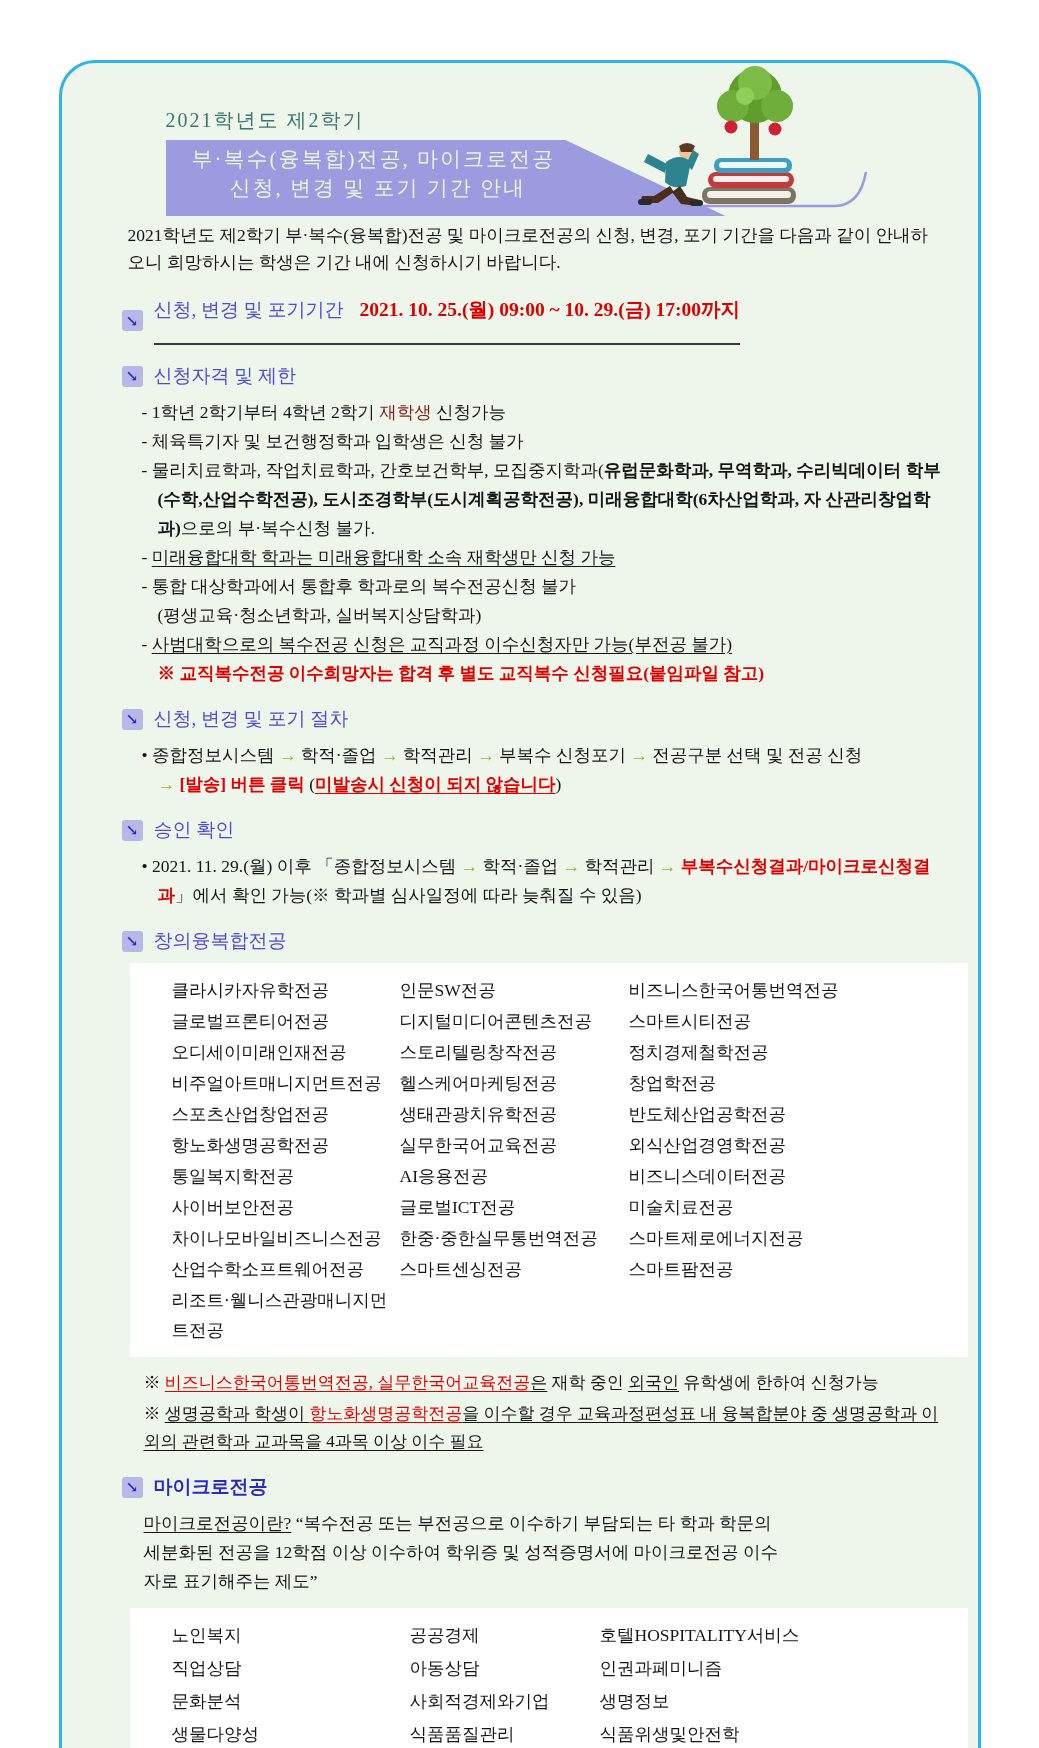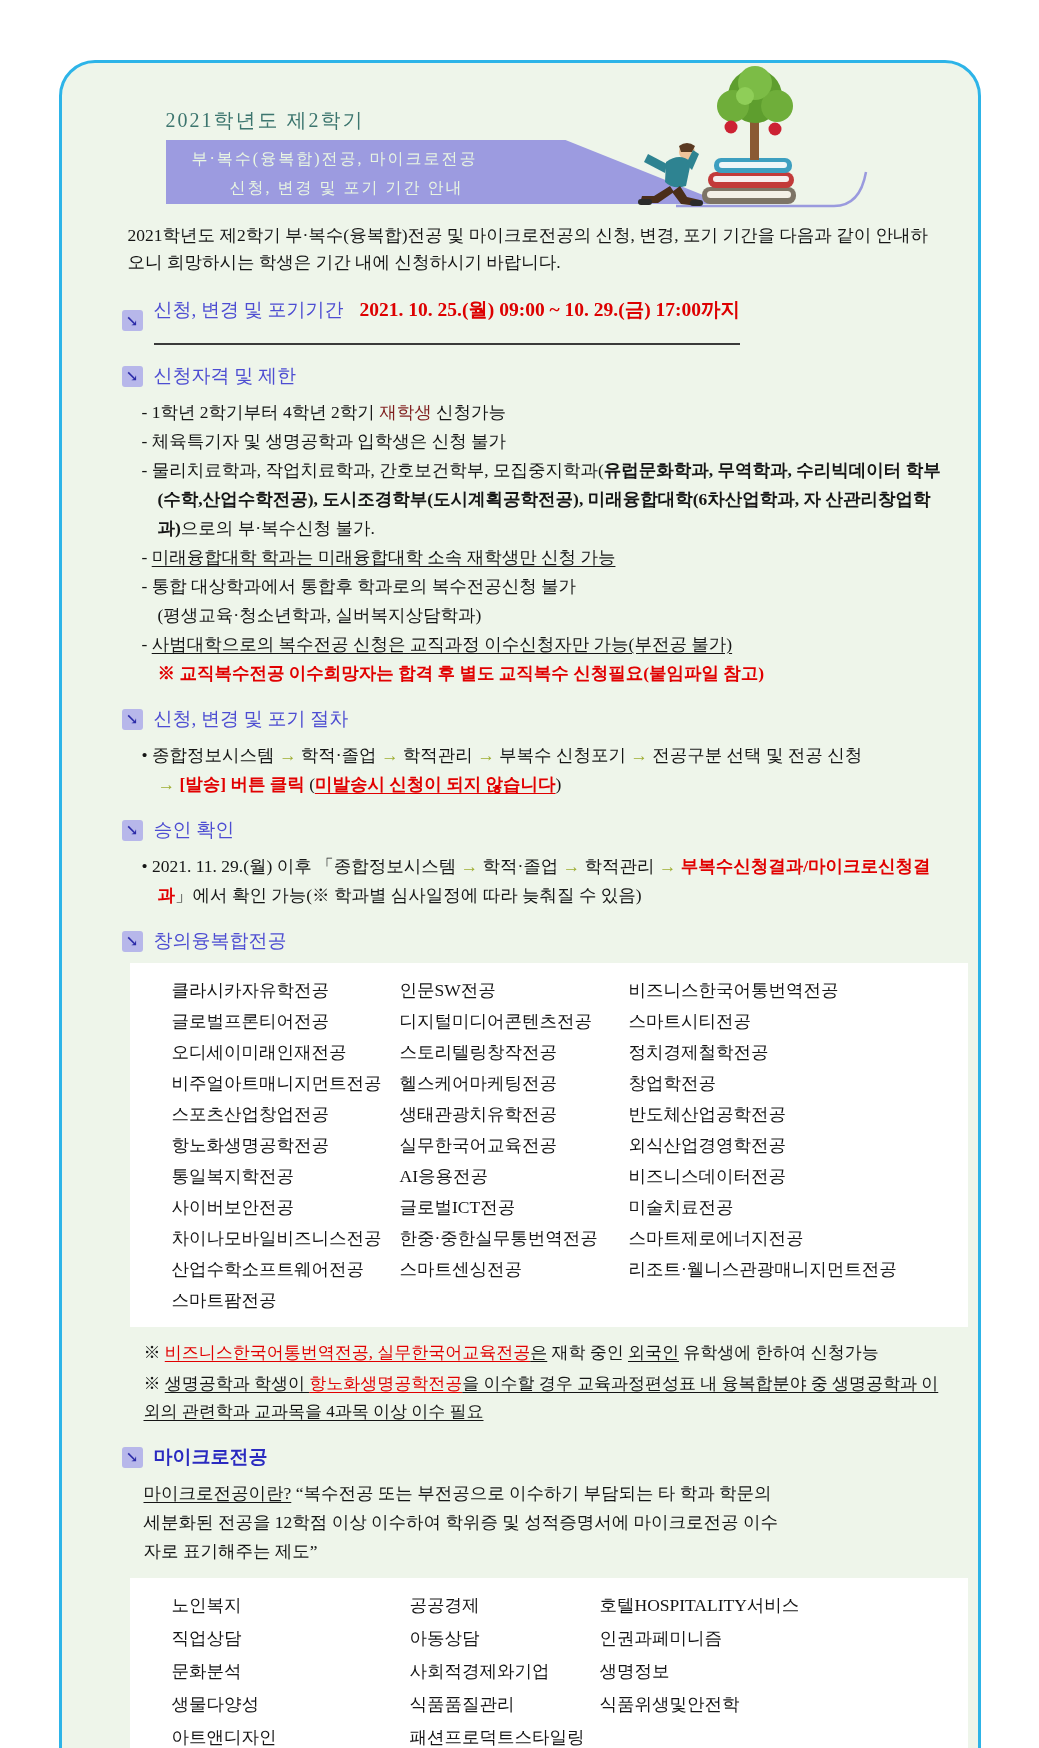--- a/index.html
+++ b/index.html
@@ -1,21 +1,21 @@
 <!DOCTYPE html>
 <html><head>
 <meta charset="utf-8">
 <style>
   html,body{margin:0;padding:0;background:#ffffff;}
   body{font-family:"Liberation Serif","DejaVu Serif",serif;color:#151515;}
   .card{width:922px;min-height:1622px;margin:60px auto;background:#eef5ea;border:3px solid #2db4e8;border-radius:36px;padding:42px 46px 30px 46px;box-sizing:border-box;position:relative;}
   
   .term{margin:2px 0 6px 58px;font-size:20px;color:#3c756e;letter-spacing:2px;}
   .banner-wrap{position:relative;margin-left:58px;height:66px;margin-bottom:16px;}
-  .banner{width:560px;height:64px;background:#9c9be0;clip-path:polygon(0 0,400px 0,560px 100%,0 100%);color:#e9f6e2;font-size:16px;letter-spacing:2px;padding-top:4px;box-sizing:border-box;}
+  .banner{width:560px;height:76px;background:#9c9be0;clip-path:polygon(0 0,400px 0,560px 100%,0 100%);color:#e9f6e2;font-size:21px;letter-spacing:2px;padding-top:4px;box-sizing:border-box;}
   .banner .l1{margin-left:26px;line-height:30px;}
   .banner .l2{margin-left:64px;line-height:28px;}
   .header-art{position:absolute;left:296px;top:-74px;width:430px;height:158px;pointer-events:none;}
   
   .intro{margin:0 0 20px 20px;width:814px;line-height:27px;font-size:17.5px;}
   .sec-head{display:flex;align-items:center;gap:11px;margin:18px 0 9px 14px;font-size:19px;color:#4d4dd2;}
   .arr-icon{width:21px;height:21px;flex:none;background:#b7b7ea;color:#2b2ba8;font-weight:bold;display:inline-flex;align-items:center;justify-content:center;border-radius:3px;font-size:15px;}
   .uline{border-bottom:2px solid #3a3a3a;padding-bottom:20px;}
   .period-label{color:#4d4dd2;}
   .period-value{color:#dd0000;font-weight:bold;margin-left:16px;font-size:19.5px;}
@@ -93,21 +93,21 @@
     <span class="arr-icon">↘</span>
     <span class="uline"><span class="period-label">신청, 변경 및 포기기간</span><span class="period-value">2021. 10. 25.(월) 09:00 ~ 10. 29.(금) 17:00까지</span></span>
   </div>
 
   <div class="sec-head">
     <span class="arr-icon">↘</span>
     <span class="sec-title">신청자격 및 제한</span>
   </div>
   <div class="el-list">
       <div class="el-item"><span>- 1학년 2학기부터 4학년 2학기 </span><span class="sg-red">재학생</span><span> 신청가능</span></div>
-      <div class="el-item"><span>- 체육특기자 및 생명공학과 입학생은 신청 불가</span></div>
+      <div class="el-item"><span>- 체육특기자 및 보건행정학과 입학생은 신청 불가</span></div>
       <div class="el-item"><span>- 물리치료학과, 작업치료학과, 간호보건학부, 모집중지학과(</span><span class="sg-b">유럽문화학과, 무역학과, 수리빅데이터 학부(수학,산업수학전공), 도시조경학부(도시계획공학전공), 미래융합대학(6차산업학과, 자 산관리창업학과)</span><span>으로의 부·복수신청 불가.</span></div>
       <div class="el-item"><span>- </span><span class="sg-u">미래융합대학 학과는 미래융합대학 소속 재학생만 신청 가능</span></div>
       <div class="el-item"><span>- 통합 대상학과에서 통합후 학과로의 복수전공신청 불가</span></div>
       <div class="el-sub"><span>(평생교육·청소년학과, 실버복지상담학과)</span></div>
       <div class="el-item"><span>- </span><span class="sg-u">사범대학으로의 복수전공 신청은 교직과정 이수신청자만 가능(부전공 불가)</span></div>
       <div class="el-sub"><span class="sg-redb">※ 교직복수전공 이수희망자는 합격 후 별도 교직복수 신청필요(붙임파일 참고)</span></div>
     </div>
 
   <div class="sec-head">
     <span class="arr-icon">↘</span>
@@ -149,22 +149,22 @@
         <div>AI응용전공</div>
         <div>비즈니스데이터전공</div>
         <div>사이버보안전공</div>
         <div>글로벌ICT전공</div>
         <div>미술치료전공</div>
         <div>차이나모바일비즈니스전공</div>
         <div>한중·중한실무통번역전공</div>
         <div>스마트제로에너지전공</div>
         <div>산업수학소프트웨어전공</div>
         <div>스마트센싱전공</div>
+        <div>스마트팜전공</div>
         <div>리조트·웰니스관광매니지먼트전공</div>
-        <div>스마트팜전공</div>
       </div>
   </div>
   <div class="notes">
       <div class="note-line"><span>※ </span><span class="sg-redu">비즈니스한국어통번역전공, 실무한국어교육전공</span><span class="sg-u">은</span><span> 재학 중인 </span><span class="sg-u">외국인</span><span> 유학생에 한하여 신청가능</span></div>
       <div class="note-line"><span>※ </span><span class="sg-u">생명공학과 학생이 </span><span class="sg-redu">항노화생명공학전공</span><span class="sg-u">을 이수할 경우 교육과정편성표 내 융복합분야 중 생명공학과 이외의 관련학과 교과목을 4과목 이상 이수 필요</span></div>
     </div>
 
   <div class="sec-head micro-head">
     <span class="arr-icon">↘</span>
     <span class="sec-title">마이크로전공</span>

